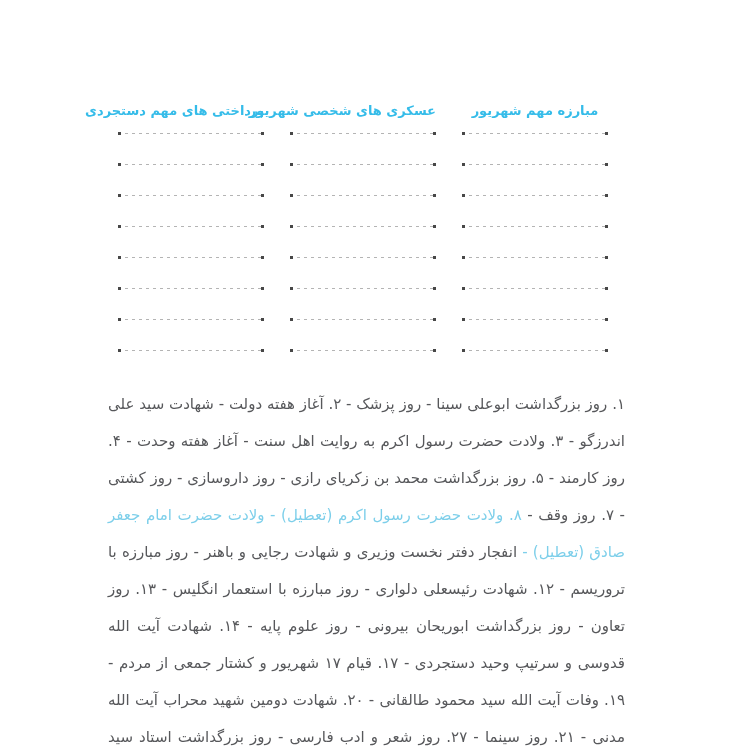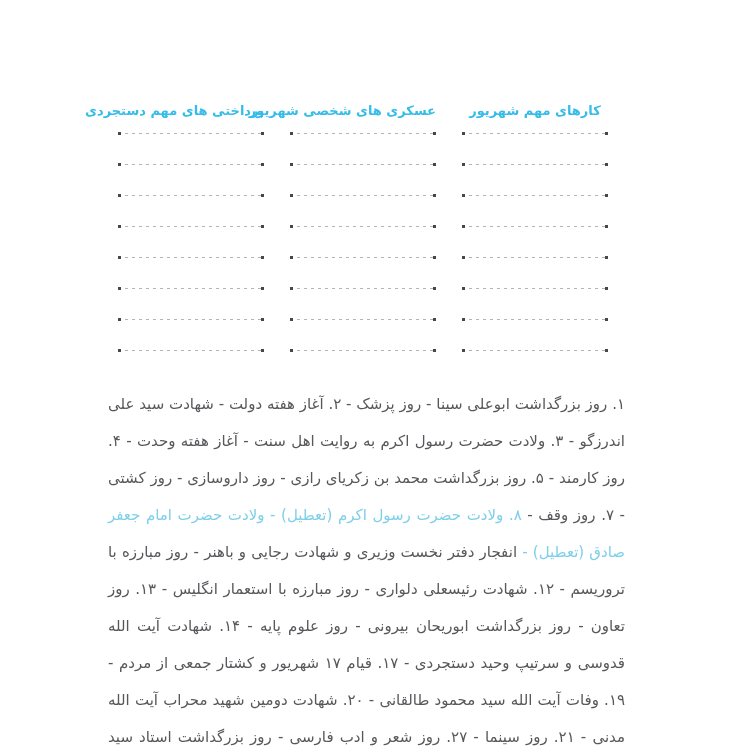--- a/index.html
+++ b/index.html
@@ -70,21 +70,21 @@
   .events .highlight { color: var(--highlight); }
 </style>
 </head>
 <body>
 
 <div class="page">
 
   <div class="columns">
 
     <div class="col">
-      <div class="col-title">کارهای مهم شهریور</div>
+      <div class="col-title">مبارزه مهم شهریور</div>
       <div class="writing-line first"></div>
       <div class="writing-line"></div>
       <div class="writing-line"></div>
       <div class="writing-line"></div>
       <div class="writing-line"></div>
       <div class="writing-line"></div>
       <div class="writing-line"></div>
       <div class="writing-line"></div>
     </div>
 

